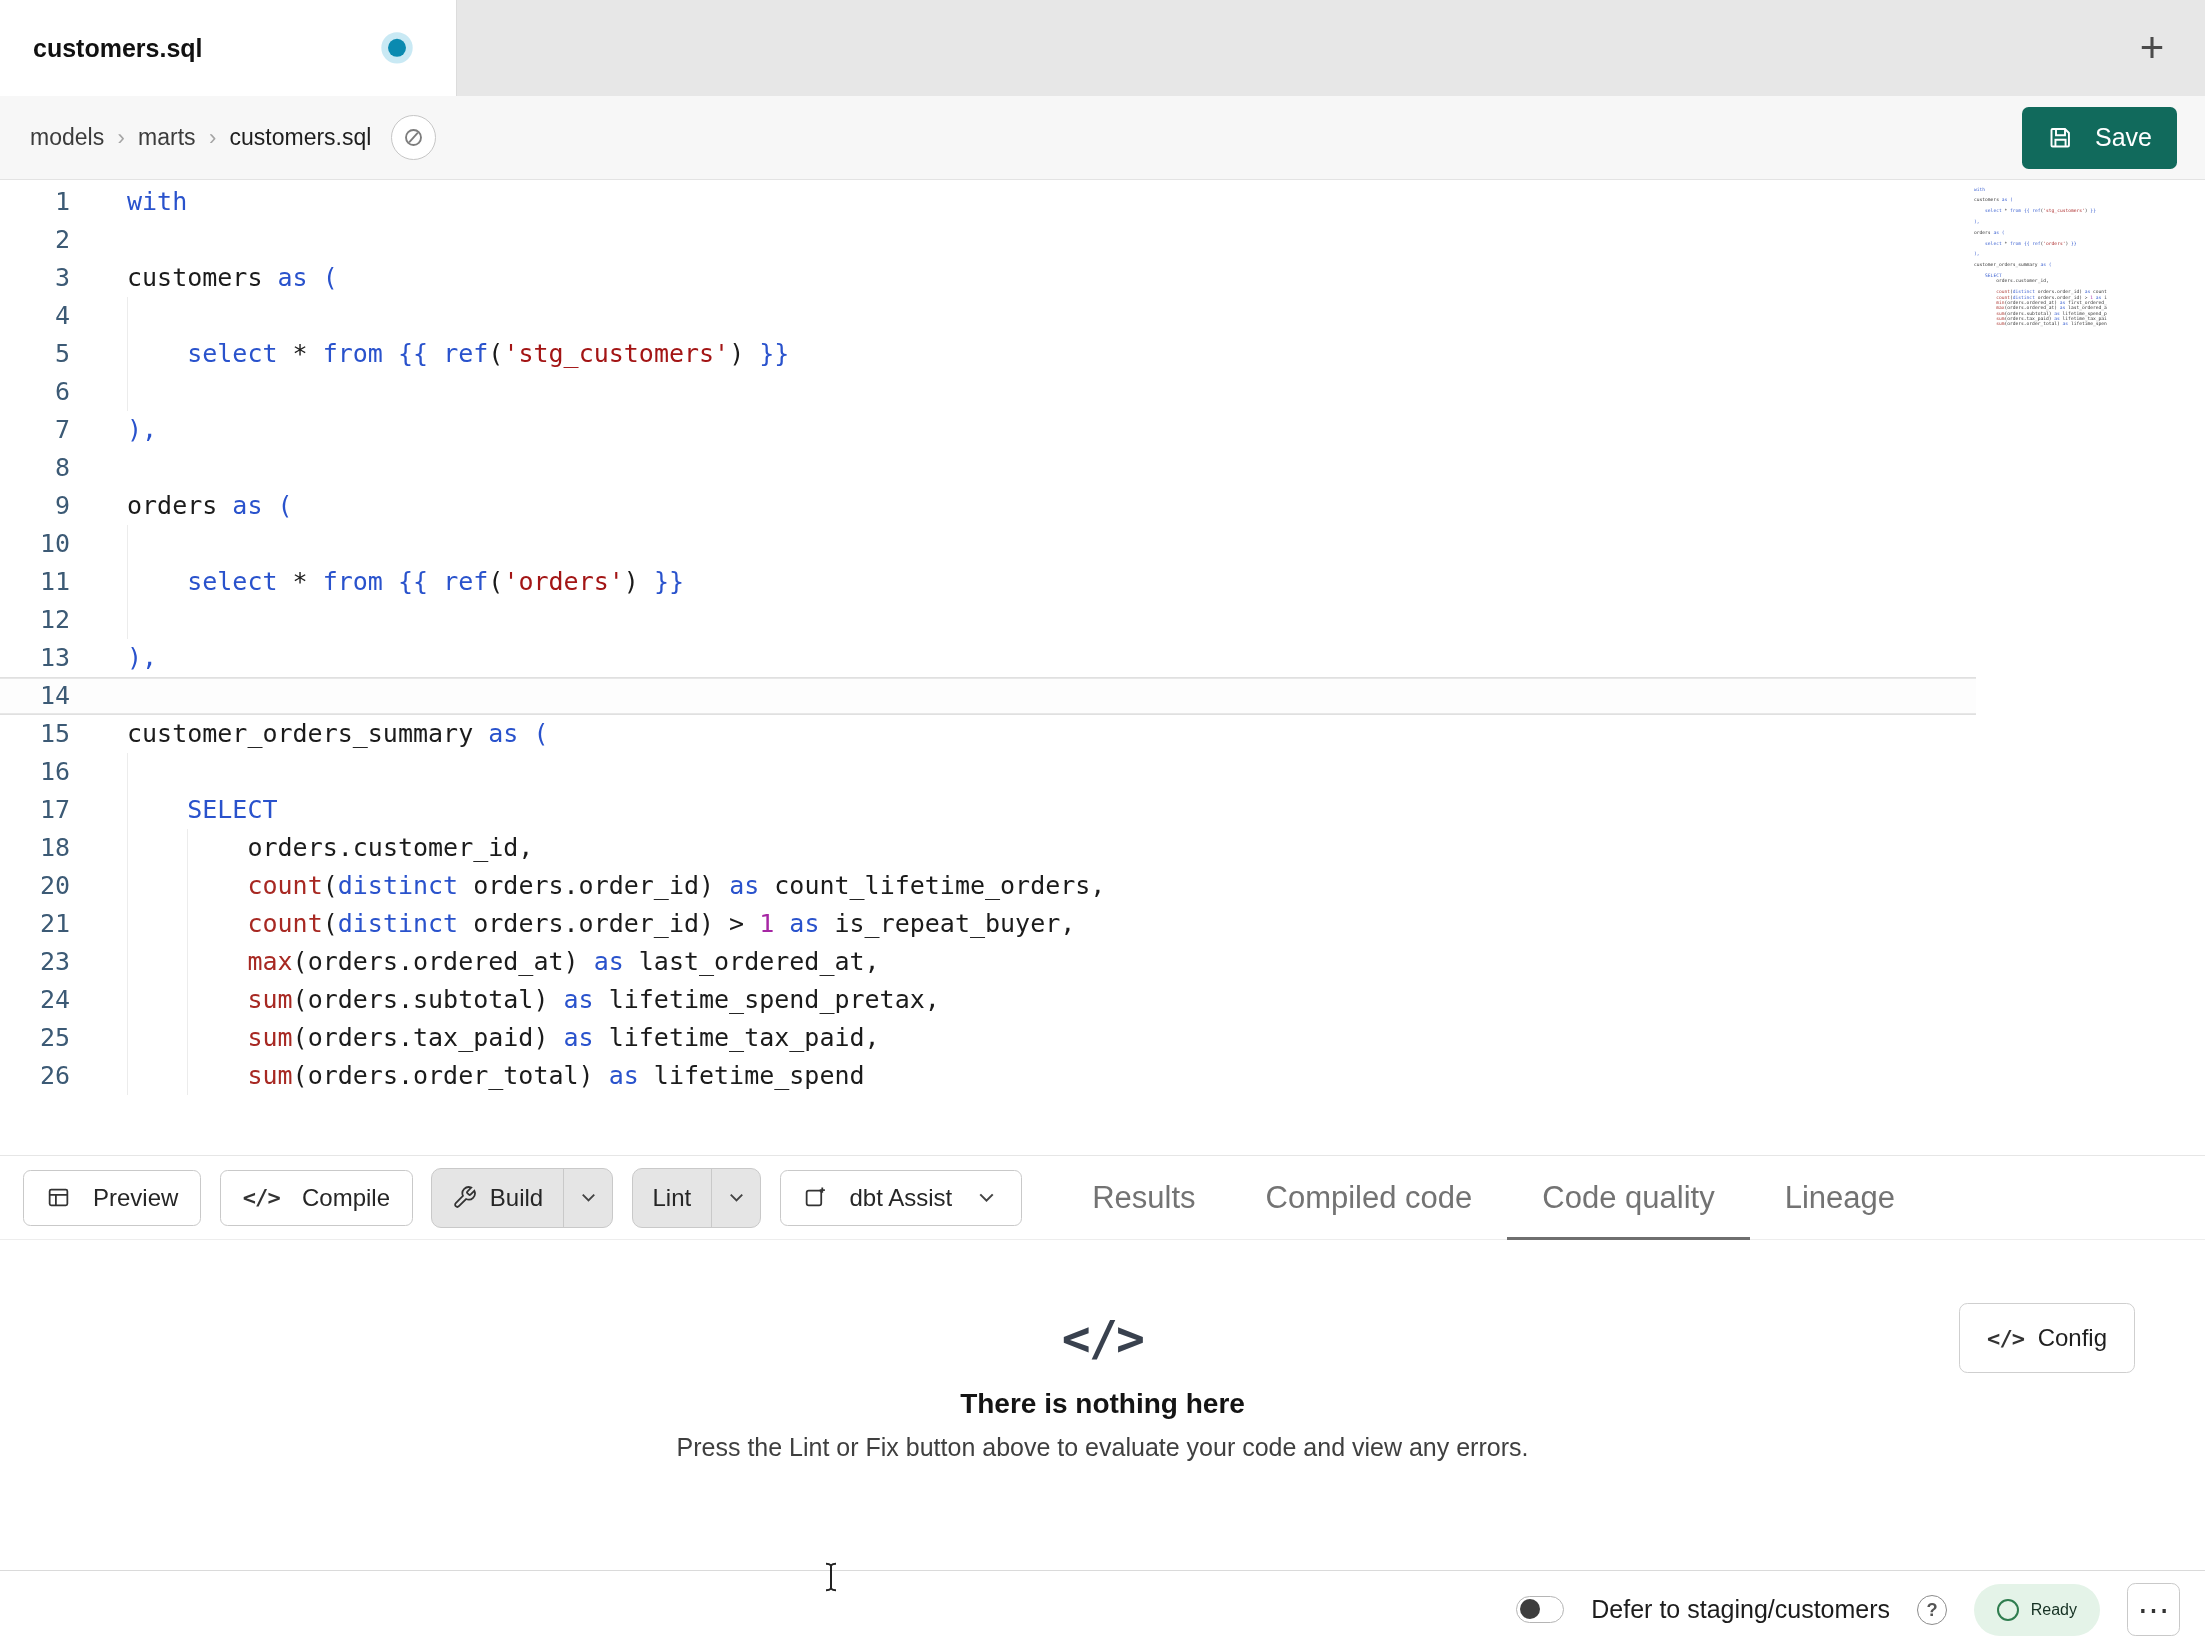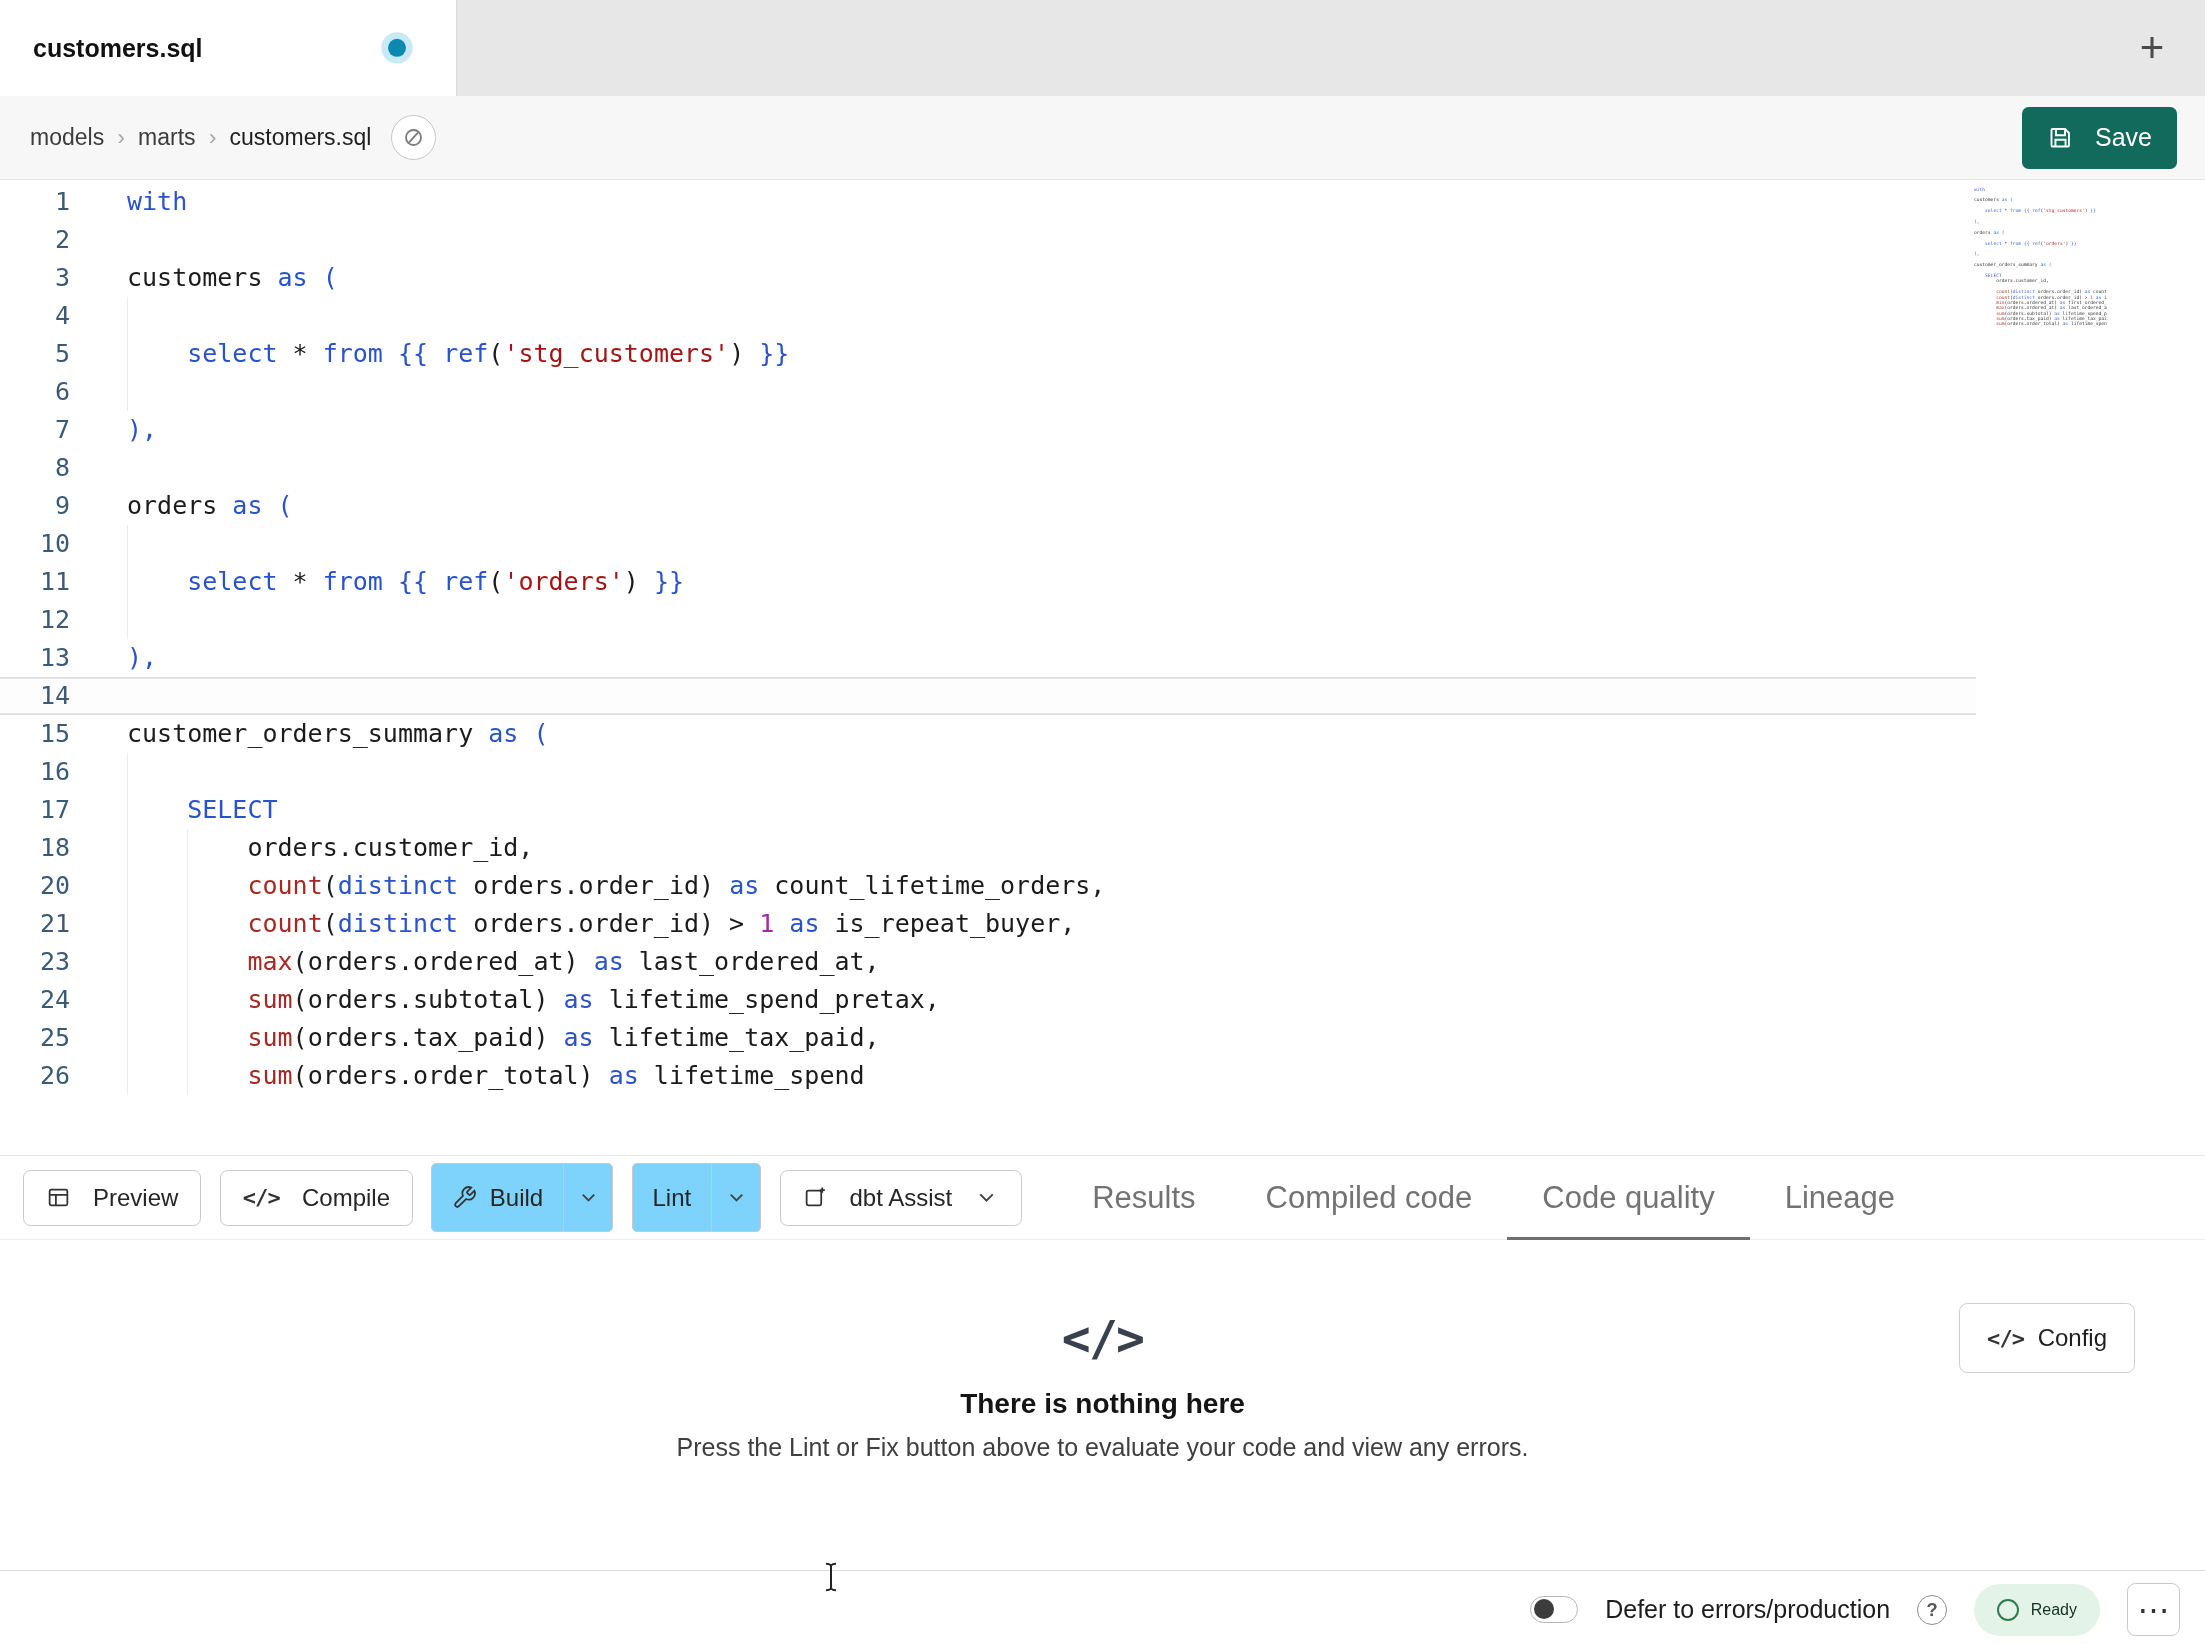--- a/index.html
+++ b/index.html
@@ -38,21 +38,21 @@
   .tok-pl, .tok-op { color: #1b1b1b; }
 
   .minimap { position: absolute; top: 6.7px; right: 98px; width: 133px; font-family: "DejaVu Sans Mono", monospace; font-size: 4.6px; line-height: 5.4px; white-space: pre; overflow: hidden; opacity: .92; }
   .mm-row { height: 5.4px; }
 
   
   .toolbar { height: 84px; background: #fff; display: flex; align-items: stretch; border-bottom: 1.7px solid #ededed; }
   .btns { display: flex; align-items: center; gap: 18.3px; padding-left: 23px; }
   .tbtn { height: 56px; border: 1.7px solid #c9c9c9; border-radius: 7.5px; background: #fff; display: inline-flex; align-items: center; gap: 22px; padding: 0 22px; font-size: 24px; color: #262626; cursor: pointer; }
   .tbtn svg, .split svg.ic { width: 25px; height: 25px; }
-  .split { display: inline-flex; align-items: stretch; height: 69px; border: 1.7px solid #c9c9c9; border-radius: 5px; background: #7dd3fc; overflow: hidden; }
+  .split { display: inline-flex; align-items: stretch; height: 60px; border: 1.7px solid #c9c9c9; border-radius: 10px; background: #e5e5e5; overflow: hidden; }
   .split .main { display: flex; align-items: center; gap: 12.5px; padding: 0 20px; font-size: 24px; color: #262626; cursor: pointer; }
   .split .dd { display: flex; align-items: center; padding: 0 12.5px; border-left: 1.7px solid #c9c9c9; cursor: pointer; }
   .chev { width: 23px; height: 23px; }
   .code-glyph { font-family: "DejaVu Sans Mono", monospace; font-weight: 700; font-size: 22px; color: #333; letter-spacing: -0.8px; }
 
   .panel-tabs { margin-left: auto; margin-right: 275px; display: flex; align-items: stretch; }
   .ptab { display: flex; align-items: center; padding: 0 35px; font-size: 31px; color: #737373; position: relative; cursor: pointer; }
   .ptab.active { font-weight: 500; }
   .ptab.active::after { content: ""; position: absolute; left: 0; right: 0; bottom: -1.7px; height: 3.3px; background: #6f6f6f; }
 
@@ -279,21 +279,21 @@
       <div class="empty-icon">&lt;/&gt;</div>
       <div class="empty-title">There is nothing here</div>
       <div class="empty-desc">Press the Lint or Fix button above to evaluate your code and view any errors.</div>
     </div>
   </div>
 
   <div class="statusbar">
     <div class="toggle">
         <span class="knob"></span>
       </div>
-    <span class="defer-label">Defer to errors/production</span>
+    <span class="defer-label">Defer to staging/customers</span>
     <span class="help">?</span>
     <div class="ready">
       <span class="ready-ring"></span>
       <span class="ready-label">Ready</span>
     </div>
     <button class="more">⋯</button>
   </div>
 
   <div class="cursor">
     <svg width="20" height="32" viewBox="0 0 24 38" fill="none">

